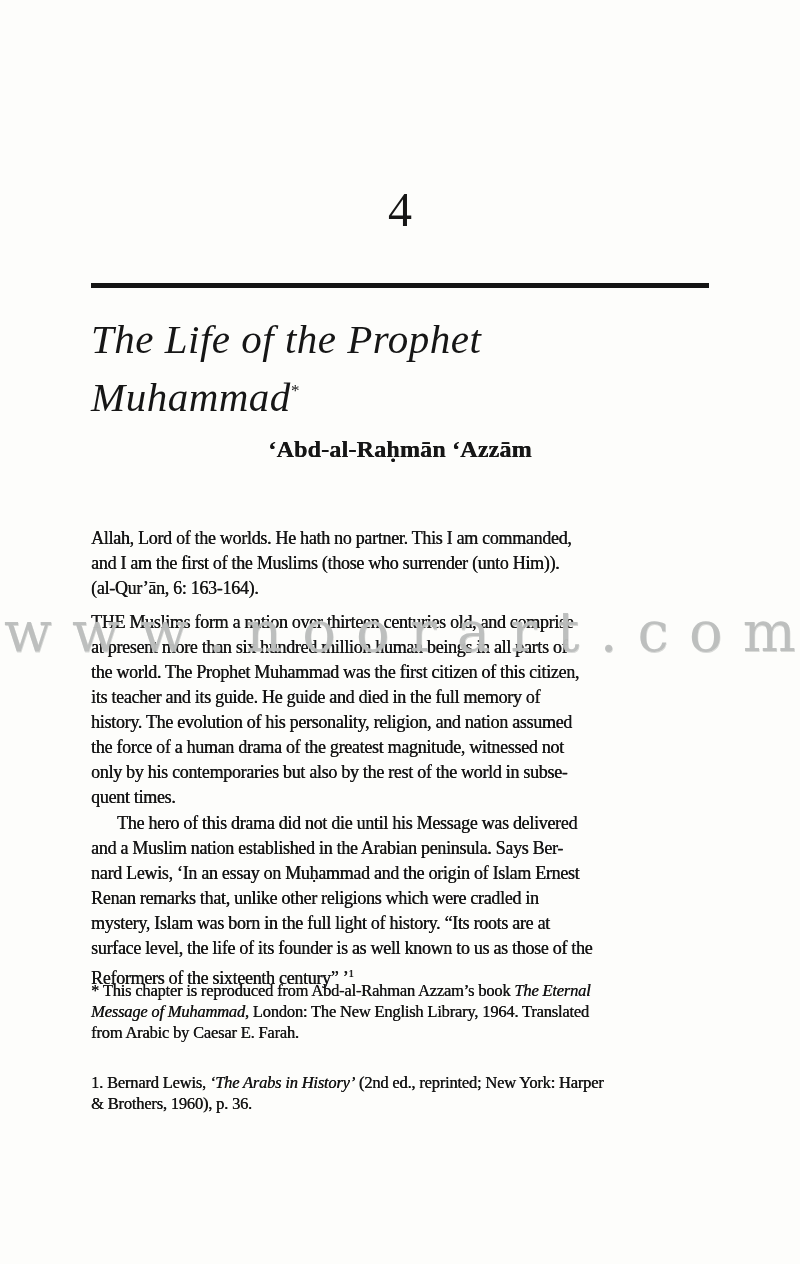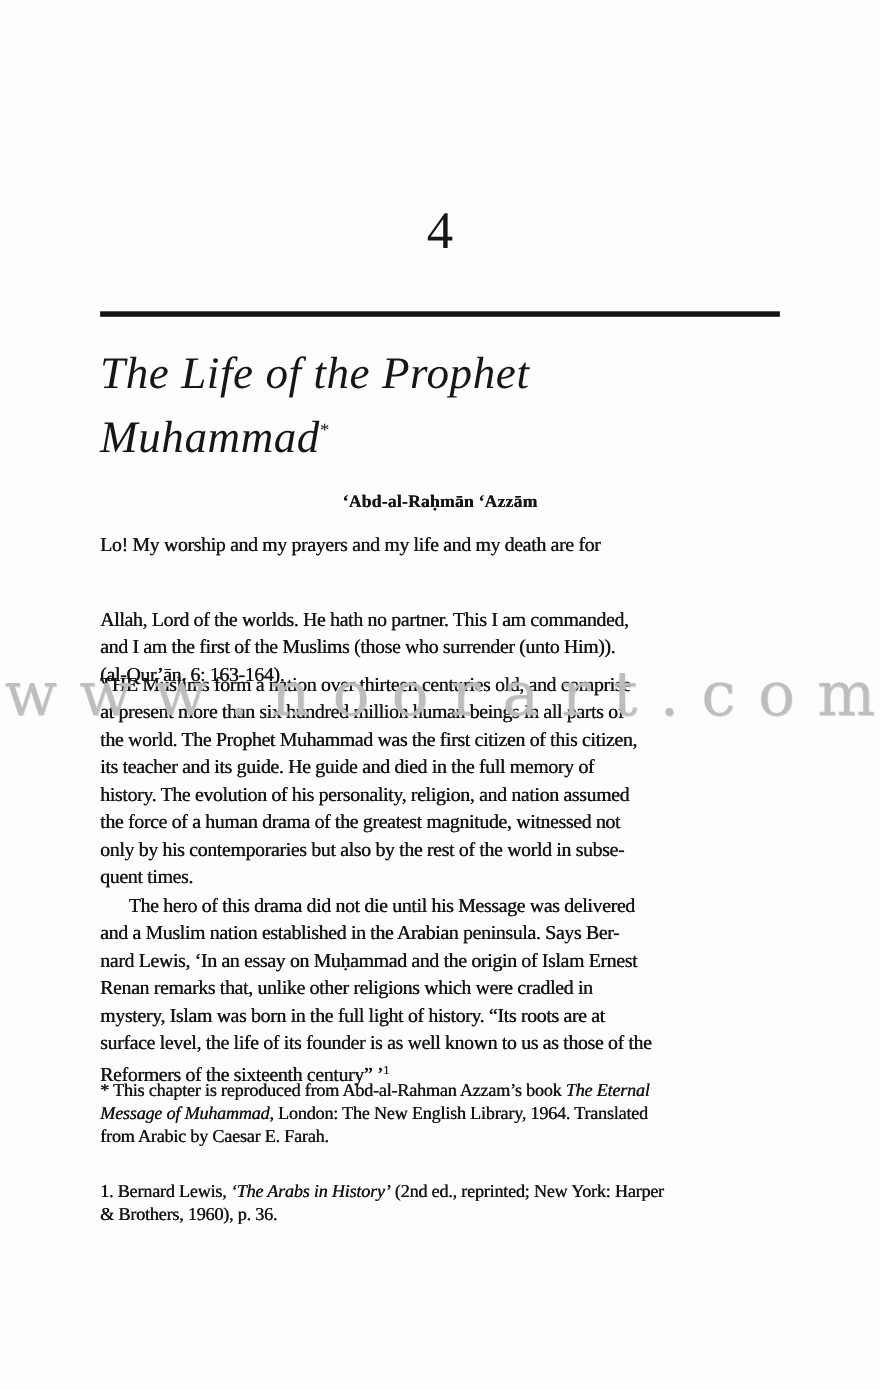--- a/index.html
+++ b/index.html
@@ -7,21 +7,21 @@
     position:relative;width:800px;height:1264px;margin:0 auto;
     background:#fdfdfb;color:#161616;overflow:hidden;
     font-family:"Liberation Serif","DejaVu Serif",serif;
   }
   .abs{position:absolute;left:91px;width:618px;}
   .ink{text-shadow:0.35px 0 0 currentColor;}
   #chapter-number{top:184px;text-align:center;font-size:48px;line-height:52px;}
   #section-rule{top:283px;height:5px;background:#141414;}
   #chapter-title{top:314px;font-style:italic;font-size:41px;line-height:51px;font-weight:500;letter-spacing:0.5px;}
   #chapter-title sup{font-size:17px;vertical-align:super;font-style:normal;}
-  #author-line{top:448px;text-align:center;font-size:16px;font-weight:700;letter-spacing:0.2px;}
+  #author-line{top:436px;text-align:center;font-size:24px;font-weight:700;letter-spacing:0.2px;}
   .textblock{font-size:18px;line-height:25px;letter-spacing:-0.3px;}
   .textblock .jline,.textblock .lline{height:25px;white-space:nowrap;overflow:visible;}
   #epigraph{top:483px;}
   #paragraph-1{top:610px;}
   #paragraph-2{top:811px;}
   .indent-spacer{display:inline-block;width:26px;}
   .fn{font-size:16.5px;line-height:21px;letter-spacing:-0.2px;}
   .fn .jline,.fn .lline{height:21px;white-space:nowrap;}
   .it{font-style:italic;}
   sup.fnref{font-size:11px;vertical-align:super;}
@@ -44,21 +44,20 @@
   <div class="abs" id="section-rule"></div>
 
   <div class="abs" id="chapter-title">
     <span>The Life of the Prophet</span><br>
     <span>Muhammad</span><sup>*</sup>
   </div>
 
   <div class="abs ink" id="author-line">‘Abd-al-Raḥmān ‘Azzām</div>
 
   <div class="abs textblock ink" id="epigraph">
-    <div class="jline" style="word-spacing: 0px;">Lo! My worship and my prayers and my life and my death are for</div>
     <div class="jline" style="word-spacing: 0px; margin-top: 43px;">Allah, Lord of the worlds. He hath no partner. This I am commanded,</div>
     <div class="jline" style="word-spacing: 0px;">and I am the first of the Muslims (those who surrender (unto Him)).</div>
     <div class="lline">(al-Qur’ān, 6: 163-164).</div>
   </div>
 
   <div class="abs textblock ink" id="paragraph-1">
     <div class="jline" style="word-spacing: 0px;">THE Muslims form a nation over thirteen centuries old, and comprise</div>
     <div class="jline" style="word-spacing: 0px;">at present more than six hundred million human beings in all parts of</div>
     <div class="jline" style="word-spacing: 0px;">the world. The Prophet Muhammad was the first citizen of this citizen,</div>
     <div class="jline" style="word-spacing: 0px;">its teacher and its guide. He guide and died in the full memory of</div>

